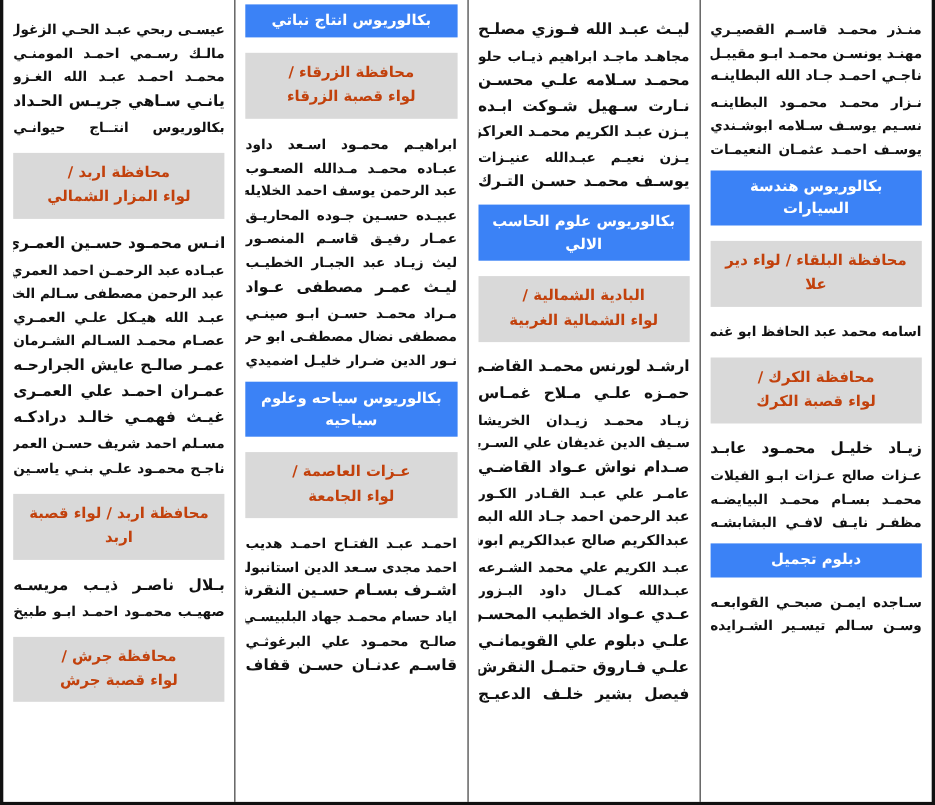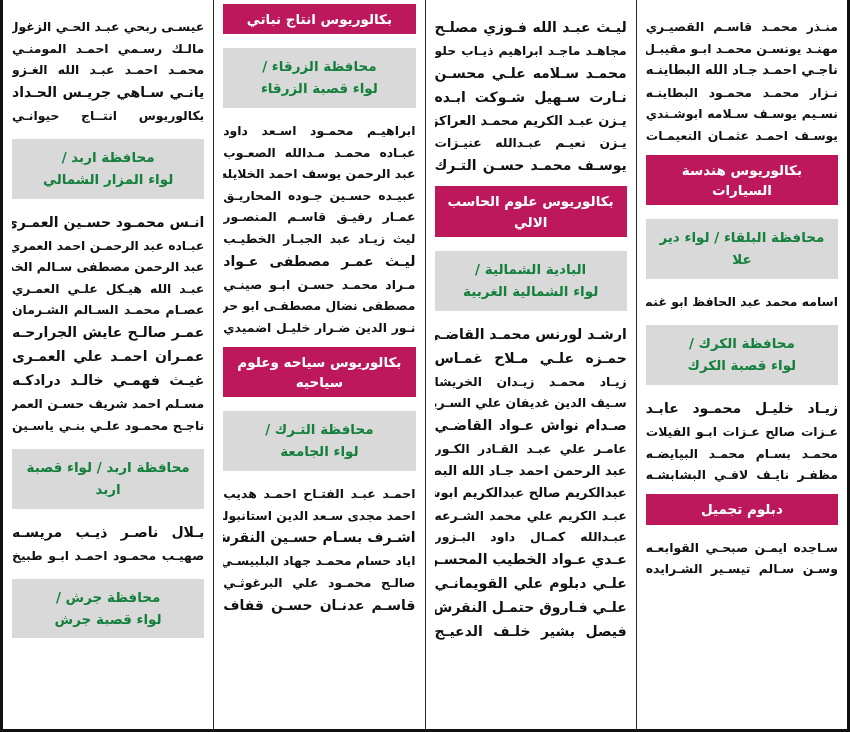--- a/index.html
+++ b/index.html
@@ -40,34 +40,34 @@
     padding: 4px 9px 0 9px;
     height: 100%;
     overflow: hidden;
     position: relative;
   }
   .col.divider {
     border-left: 1.5px solid #2b2b2b;
   }
 
   .hdr-black {
-    background: #be185d;
+    background: #3b82f6;
     color: #ffffff;
     text-align: center;
     font-weight: bold;
     font-size: 13.5px;
     line-height: 1.5;
     padding: 5px 4px;
     margin: 10px 0 0 0;
     letter-spacing: 0px;
   }
 
   .hdr-gray {
     background: #d9d9d9;
-    color: #15803d;
+    color: #c2410c;
     text-align: center;
     font-weight: bold;
     font-size: 13.5px;
     line-height: 1.62;
     padding: 8px 4px;
     margin: 14px 0 0 0;
   }
   .hdr-gray .line { display: block; }
 
   .names {
@@ -175,21 +175,21 @@
           <li class="tight">عبيـده حسـين جـوده المحاريـق</li>
           <li class="tight">عمـار رفيـق قاسـم المنصـور</li>
           <li class="tight">ليث زيـاد عبد الجبـار الخطيـب</li>
           <li>ليـث عمـر مصطفى عـواد</li>
           <li class="tight">مـراد محمـد حسـن ابـو صينـي</li>
           <li class="tight">مصطفى نضال مصطفـى ابو حردان</li>
           <li class="tight">نـور الدين ضـرار خليـل اضميدي</li>
         </ul>
         <div class="hdr-black">بكالوريوس سياحه وعلوم سياحيه</div>
         <div class="hdr-gray">
-          <span class="line">محافظة التـرك /</span>
+          <span class="line">عـزات العاصمة /</span>
           <span class="line">لواء الجامعة</span>
         </div>
         <ul class="names">
           <li class="tight">احمـد عبـد الفتـاح احمـد هديب</li>
           <li class="tight">احمد مجدى سـعد الدين استانبولي</li>
           <li>اشـرف بسـام حسـين النقرش</li>
           <li class="tight">اياد حسام محمـد جهاد البلبيسـي</li>
           <li class="tight">صالـح محمـود علي البرغوثـي</li>
           <li>قاسـم عدنـان حسـن قفاف</li>
         </ul>

